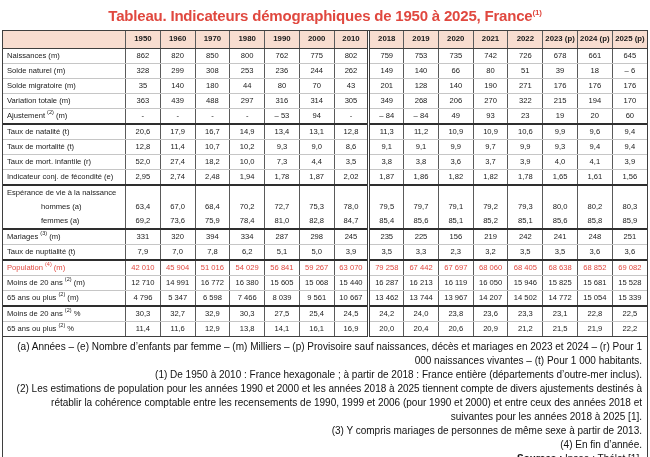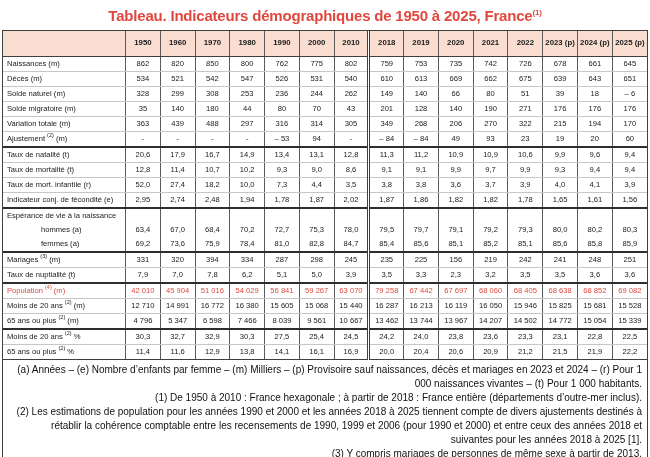--- a/index.html
+++ b/index.html
@@ -4,21 +4,21 @@
 <style>
   html,body{margin:0;padding:0;background:#fff;}
   body{width:650px;height:457px;font-family:"Liberation Sans",sans-serif;-webkit-font-smoothing:antialiased;}
   .page{box-sizing:border-box;width:650px;height:457px;padding:5px 2px 12px 2px;}
   .title{margin:2px 0 6px 0;text-align:center;font-size:15px;font-weight:bold;color:#e0483f;letter-spacing:-0.2px;}
   .title sup{font-size:8px;}
   .frame{border:1px solid #3f3f3f;}
   table{width:100%;border-collapse:collapse;table-layout:fixed;font-size:7.6px;color:#1a1a1a;}
   th,td{border-right:1px solid #5a5a5a;padding:0 1px;height:14px;text-align:center;line-height:1.05;overflow:hidden;white-space:nowrap;}
   th:last-child,td:last-child{border-right:none;}
-  thead th{background:#f8ddd0;font-weight:bold;font-size:7.8px;border-bottom:1px solid #3f3f3f;height:25px;}
+  thead th{background:#f8ddd0;font-weight:bold;font-size:7.8px;border-bottom:1px solid #3f3f3f;height:17px;}
   th.label-col{width:120px;}
   tbody td{border-bottom:1px solid #c6c6c6;}
   tr.no-line td{border-bottom:none;margin-top:26px;}
   tr.section-end td{border-bottom:2px solid #2e2e2e;}
   tbody tr:last-child td{border-bottom:1px solid #3f3f3f;}
   td.label{text-align:left;padding-left:4px;}
   td.label.indent{padding-left:38px;}
   tr.red-row td{color:#e0483f;}
   td sup,th sup{font-size:5.5px;line-height:0;}
   .col-break{border-right:3px double #3f3f3f !important;}
@@ -67,38 +67,20 @@
             <td>759</td>
             <td>753</td>
             <td>735</td>
             <td>742</td>
             <td>726</td>
             <td>678</td>
             <td>661</td>
             <td>645</td>
           </tr>
           <tr>
-            <td class="label"><span>Décès (m)</span></td>
-            <td>534</td>
-            <td>521</td>
-            <td>542</td>
-            <td>547</td>
-            <td>526</td>
-            <td>531</td>
-            <td class="col-break">540</td>
-            <td>610</td>
-            <td>613</td>
-            <td>669</td>
-            <td>662</td>
-            <td>675</td>
-            <td>639</td>
-            <td>643</td>
-            <td>651</td>
-          </tr>
-          <tr>
             <td class="label"><span>Solde naturel (m)</span></td>
             <td>328</td>
             <td>299</td>
             <td>308</td>
             <td>253</td>
             <td>236</td>
             <td>244</td>
             <td class="col-break">262</td>
             <td>149</td>
             <td>140</td>

